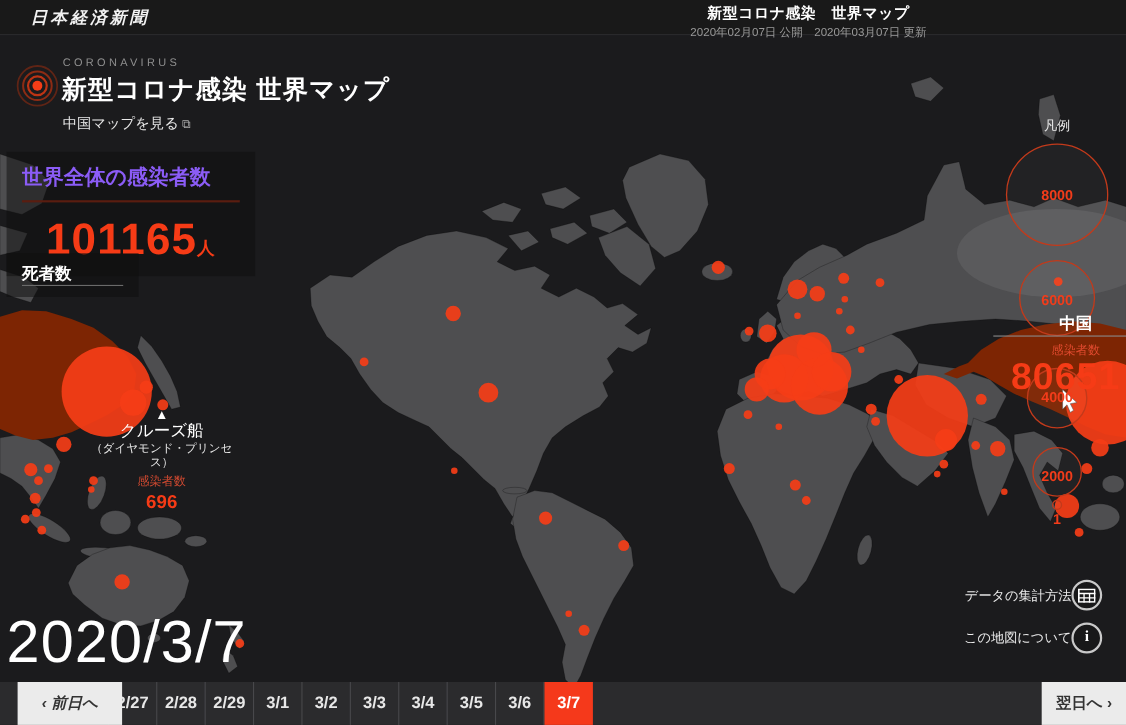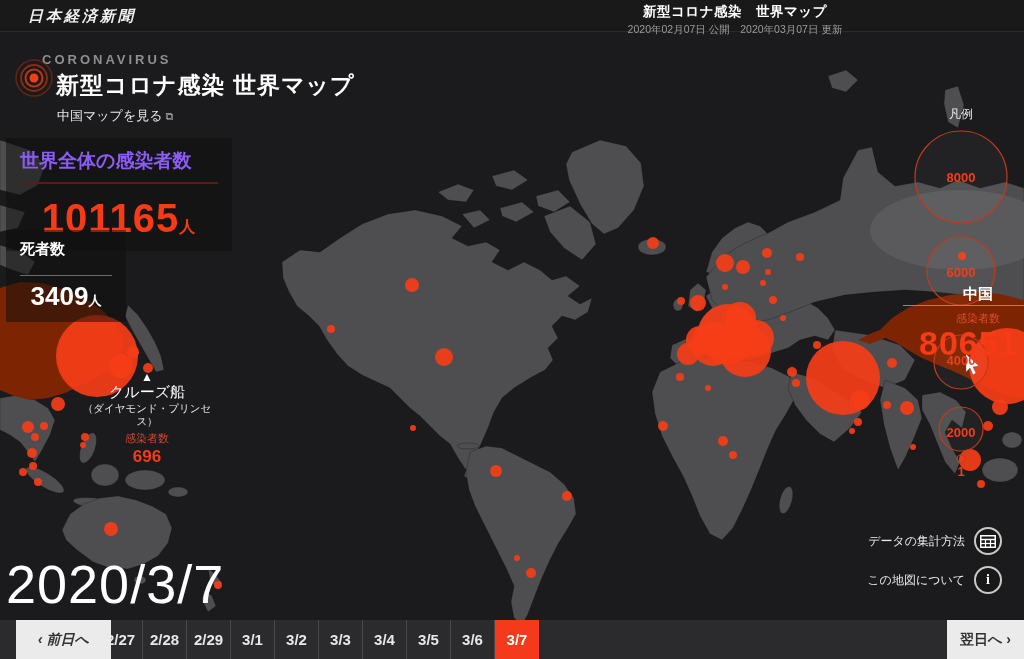--- a/index.html
+++ b/index.html
@@ -12,32 +12,32 @@
   .logo{position:absolute;left:28px;top:7px;font-family:"DejaVu Serif",serif;
         font-style:italic;font-weight:bold;font-size:15px;letter-spacing:3px;color:#f2f2f2;}
   .head-center{position:absolute;left:620px;top:3px;width:230px;text-align:center;}
   .head-title{font-size:13.5px;font-weight:bold;color:#fff;letter-spacing:.5px;}
   .head-dates{font-size:10.5px;color:#9a9a9a;margin-top:2px;white-space:nowrap;}
   
   #mapsvg{position:absolute;top:0;left:0;z-index:1;}
   
   .hero{position:absolute;left:12px;top:52px;z-index:30;}
   .corona-icon{position:absolute;left:0;top:4px;}
-  .kicker{margin-left:30px;font-size:13px;font-weight:bold;letter-spacing:3px;color:#8f8f8f;}
+  .kicker{margin-left:45px;font-size:10px;font-weight:normal;letter-spacing:3px;color:#8f8f8f;}
   .hero-title{margin-left:44px;font-size:23px;font-weight:bold;color:#fff;margin-top:3px;letter-spacing:1px;}
   .china-link{margin-left:45px;margin-top:6px;font-size:13px;color:#e8e8e8;cursor:pointer;}
   .ext-ico{font-size:11px;color:#aaa;margin-left:3px;}
   
   .statbox{position:absolute;background:rgba(14,14,14,.5);z-index:30;padding:10px 14px;}
   .box-world{left:6px;top:138px;width:226px;}
   .box-world .lbl{font-size:19px;font-weight:bold;color:#8b5cf6;padding-bottom:8px;border-bottom:2px solid #5a1d10;}
   .box-world .num{font-size:40px;font-weight:bold;color:#f63b16;text-align:center;margin-top:12px;letter-spacing:1px;}
   .box-world .unit{font-size:16px;font-weight:bold;}
   .box-deaths{left:6px;top:230px;width:120px;}
-  .box-deaths .lbl{font-size:15px;font-weight:bold;color:#fff;padding-bottom:16px;border-bottom:1px solid #6a6a6a;}
+  .box-deaths .lbl{font-size:15px;font-weight:bold;color:#fff;padding-bottom:0;border-bottom:1px solid #6a6a6a;}
   .box-deaths .num{font-size:26px;font-weight:bold;color:#fff;text-align:center;margin-top:5px;}
   .box-deaths .unit{font-size:13px;font-weight:bold;}
   
   .cruise{position:absolute;left:80px;top:372px;width:134px;text-align:center;z-index:25;line-height:1.3;}
   .cruise .tri{color:#fff;font-size:12px;line-height:10px;}
   .cruise .l1{font-size:15px;font-weight:normal;color:#fff;}
   .cruise .l2{font-size:10.5px;color:#e8e8e8;}
   .cruise .l3{font-size:11px;color:#cf4930;margin-top:2px;}
   .cruise .val{font-size:17px;font-weight:bold;color:#f63b16;margin-top:1px;}
   
@@ -49,21 +49,21 @@
               font-size:15px;font-weight:bold;color:#fff;z-index:26;}
   .tt-line{position:absolute;left:903px;top:305px;right:0;height:1px;background:#8a8a8a;z-index:26;}
   .tt-label{position:absolute;left:920px;top:311px;width:116px;text-align:center;
             font-size:11px;color:#e04a2e;z-index:26;}
   .tt-value{position:absolute;left:919px;top:324px;font-size:34px;font-weight:bold;
             color:#f63b16;letter-spacing:1px;z-index:26;white-space:nowrap;}
   
   .bigdate{position:absolute;left:6px;bottom:44px;font-size:54px;font-weight:500;color:#fff;
            z-index:30;letter-spacing:1px;}
   
-  .info-row{position:absolute;right:22px;display:flex;align-items:center;gap:9px;z-index:30;cursor:pointer;}
+  .info-row{position:absolute;right:22px;display:flex;align-items:center;z-index:30;cursor:pointer;}
   .info-row .txt{font-size:12px;color:#ececec;}
   .ico-circle{width:28px;height:28px;border:2px solid #c9c9c9;border-radius:50%;
               display:flex;align-items:center;justify-content:center;background:rgba(20,20,20,.4);}
   .row-method{top:527px;}
   .row-about{top:566px;}
   .i-glyph{font-size:14px;font-weight:bold;color:#fff;font-family:"Liberation Serif",serif;}
   
   .footer{position:absolute;left:0;right:0;bottom:0;height:39px;background:#2b2b2d;z-index:50;}
   .tabs{position:absolute;left:55px;top:0;bottom:0;display:flex;}
   .tab{width:44px;height:39px;display:flex;align-items:center;justify-content:center;
@@ -259,21 +259,20 @@
     <div class="hero-title">新型コロナ感染 世界マップ</div>
     <div class="china-link"><span>中国マップを見る</span><span class="ext-ico">⧉</span></div>
   </div>
 
   <div class="statbox box-world">
     <div class="lbl">世界全体の感染者数</div>
     <div class="num"><span>101165</span><span class="unit">人</span></div>
   </div>
   <div class="statbox box-deaths">
     <div class="lbl">死者数</div>
-    <div class="num"><span>3409</span><span class="unit">人</span></div>
   </div>
 
   <div class="cruise">
     <div class="tri">▲</div>
     <div class="l1">クルーズ船</div>
     <div class="l2">（ダイヤモンド・プリンセス）</div>
     <div class="l3">感染者数</div>
     <div class="val">696</div>
   </div>
 

